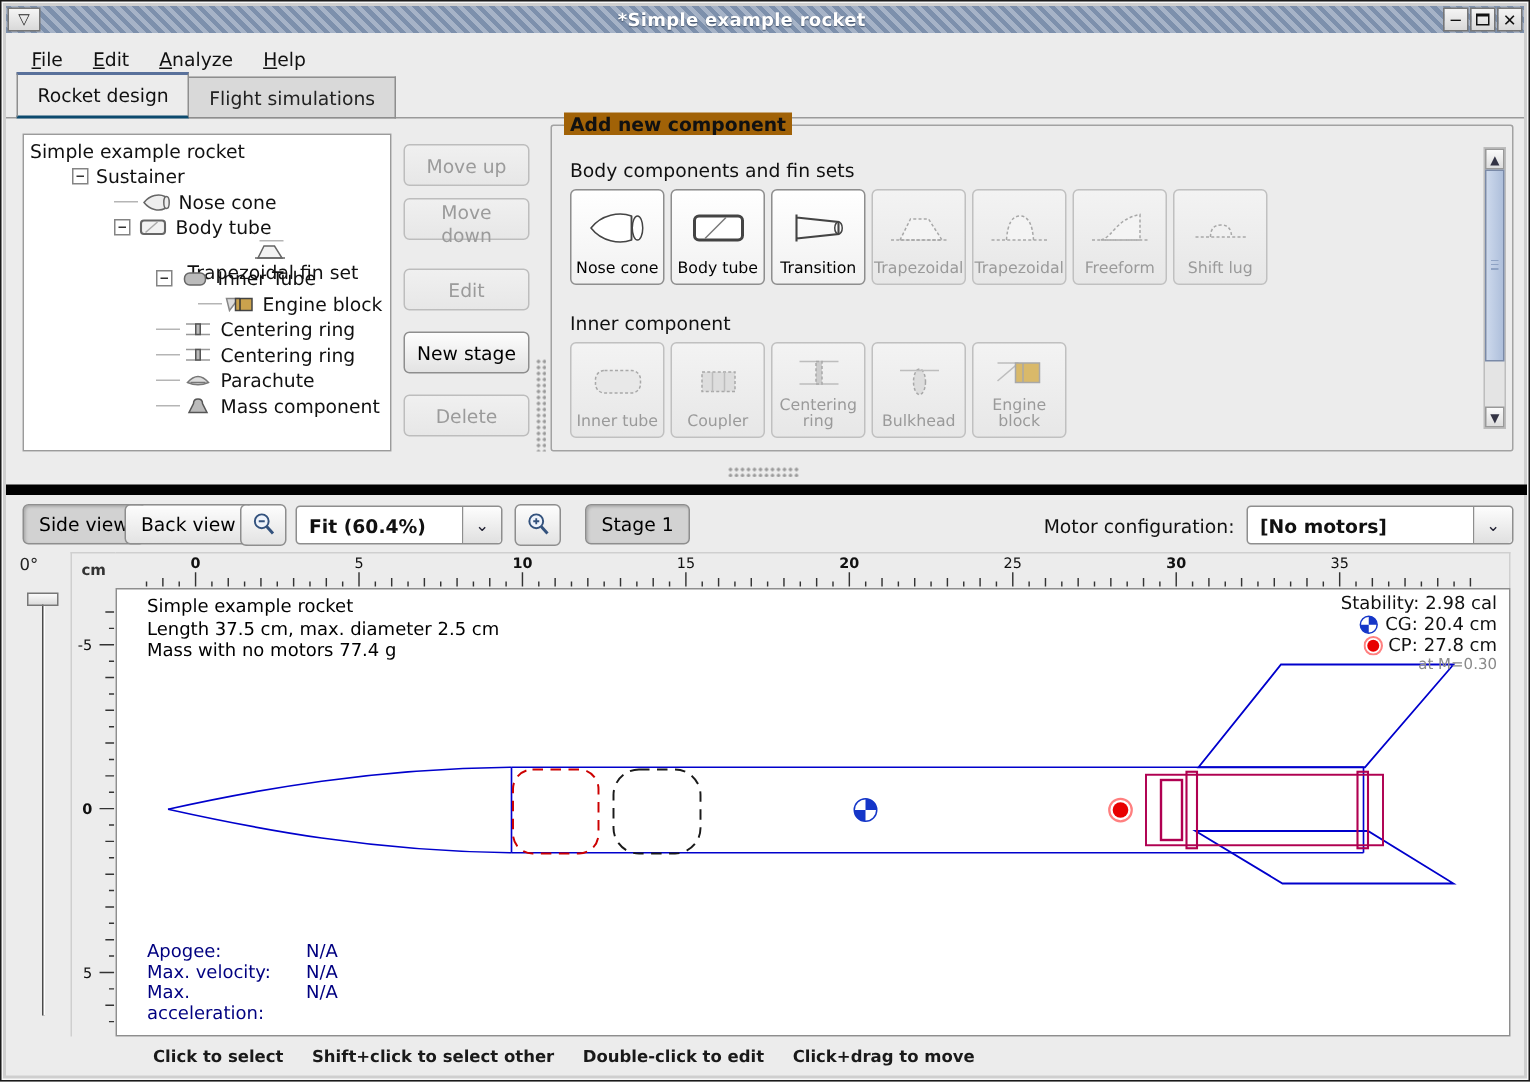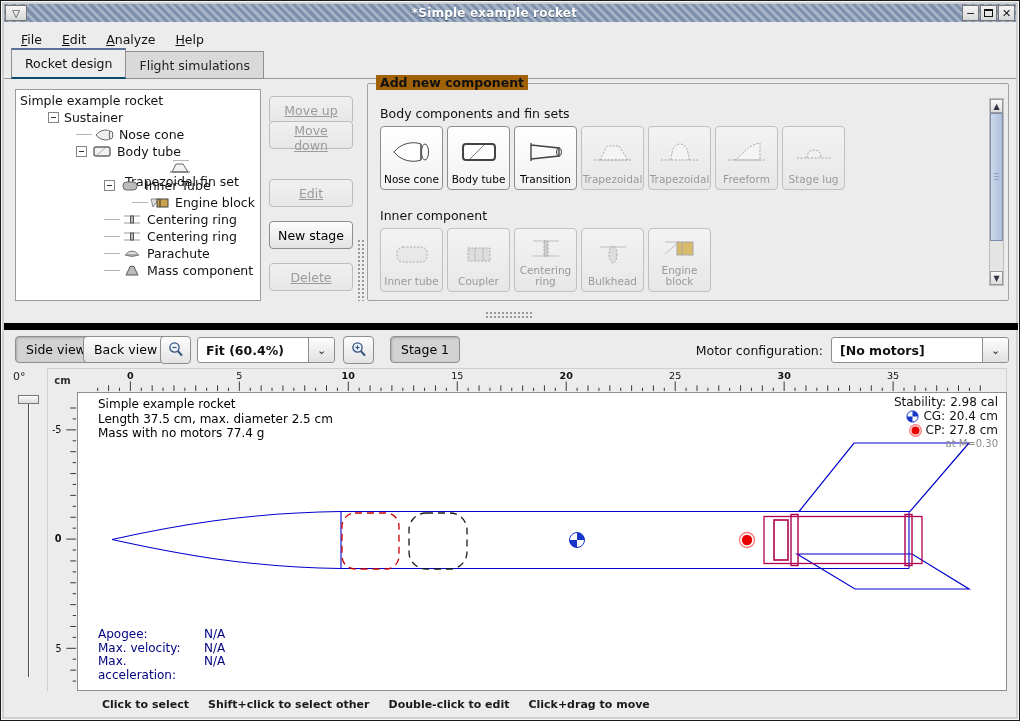--- a/index.html
+++ b/index.html
@@ -37,21 +37,21 @@
   .tree-panel{position:absolute;left:14px;top:88px;width:246px;height:212px;background:#fff;
     border:1px solid #9b9b9b;overflow:hidden;padding-top:2px;}
   .tree-row{display:flex;align-items:center;height:17px;font-size:12.5px;white-space:nowrap;}
   .expander{width:11px;height:11px;border:1px solid #848484;background:#fff;display:inline-flex;
     align-items:center;justify-content:center;margin-right:5px;flex:none;position:relative;}
   .expander::after{content:"";width:5px;height:1px;background:#333;}
   .connector{width:16px;height:1px;background:#b5b5b5;margin-right:2px;flex:none;}
   .tree-icon{width:20px;height:13px;margin-right:5px;flex:none;}
   .act-btn{position:absolute;left:268px;width:84px;height:28px;border:1px solid #8e8e8e;border-radius:4px;
     background:linear-gradient(#fdfdfd,#e3e3e3);font-size:12.5px;font-family:inherit;}
-  .act-btn:disabled{color:#9b9b9b;background:linear-gradient(#f0f0f0,#e7e7e7);border-color:#bdbdbd;text-decoration:underline;}
+  .act-btn:disabled{color:#9b9b9b;background:linear-gradient(#f0f0f0,#e7e7e7);border-color:#bdbdbd;}
   .splitter-v{position:absolute;left:356px;top:238px;width:7px;height:62px;
     background:radial-gradient(circle,#9a9a9a 1px,transparent 1.2px);background-size:4px 4px;}
   .splitter-h{position:absolute;left:484px;top:310px;width:48px;height:7px;
     background:radial-gradient(circle,#9a9a9a 1px,transparent 1.2px);background-size:4px 4px;}
   .groupbox{position:absolute;left:366px;top:82px;width:642px;height:218px;border:1px solid #a2a2a2;border-radius:2px;}
   .groupbox-title{position:absolute;left:8px;top:-9px;background:#a16207;padding:0 4px;font-size:12.5px;font-weight:bold;}
   .comp-label{position:absolute;left:12px;font-size:12.5px;}
   .comp-row{position:absolute;left:12px;display:flex;gap:4px;}
   .comp-btn{width:63px;height:64px;border-radius:4px;display:flex;flex-direction:column;align-items:center;
     justify-content:flex-end;padding:3px 1px;font-size:10.5px;line-height:1.1;text-align:center;font-family:inherit;}
@@ -208,21 +208,21 @@
         <span class="connector"></span>
         <span class="tree-icon"><svg width="20" height="13" viewBox="0 0 20 13" preserveAspectRatio="xMidYMid meet">
             <path d="M7,5 Q7,2 10,2 Q13,2 13,5 L16,11 L4,11 Z" fill="#bbb" stroke="#555"></path>
           </svg></span>
         <span>Mass component</span>
       </div>
     </div>
 
   <div id="actions">
       <button class="act-btn" disabled="" style="top: 95px;">Move up</button>
-      <button class="act-btn" disabled="" style="top: 120px; text-align: center;">Move down</button>
+      <button class="act-btn" disabled="" style="top: 131px; text-align: center;">Move down</button>
       <button class="act-btn" disabled="" style="top: 178px;">Edit</button>
       <button class="act-btn" style="top: 220px;">New stage</button>
       <button class="act-btn" disabled="" style="top: 262px;">Delete</button>
     </div>
 
   <div class="splitter-v"></div>
   <div class="splitter-h"></div>
 
   <div class="groupbox">
     <div class="groupbox-title">Add new component</div>
@@ -283,21 +283,21 @@
           </span>
           <span>Freeform</span>
         </button>
         <button class="comp-btn disabled">
           <span class="comp-icon">
             <svg width="42" height="28" viewBox="0 0 42 28" preserveAspectRatio="xMidYMid meet">
               <path d="M14,20 Q14,12 21,12 Q28,12 28,20" fill="#f0f0f0" stroke="#a8a8a8" stroke-dasharray="2 1.5"></path>
               <line x1="4" y1="20" x2="38" y2="20" stroke="#a8a8a8" stroke-dasharray="2 1.5"></line>
             </svg>
           </span>
-          <span>Stage lug</span>
+          <span>Shift lug</span>
         </button>
       </div>
     <div class="comp-label" style="top:124px;">Inner component</div>
     <div class="comp-row" style="top:144px;" id="comp-row-1">
         <button class="comp-btn disabled">
           <span class="comp-icon">
             <svg width="42" height="28" viewBox="0 0 42 28" preserveAspectRatio="xMidYMid meet">
               <rect x="6" y="7" width="30" height="15" rx="6" fill="#e8e8e8" stroke="#a8a8a8" stroke-dasharray="2 1.5"></rect>
             </svg>
           </span>

